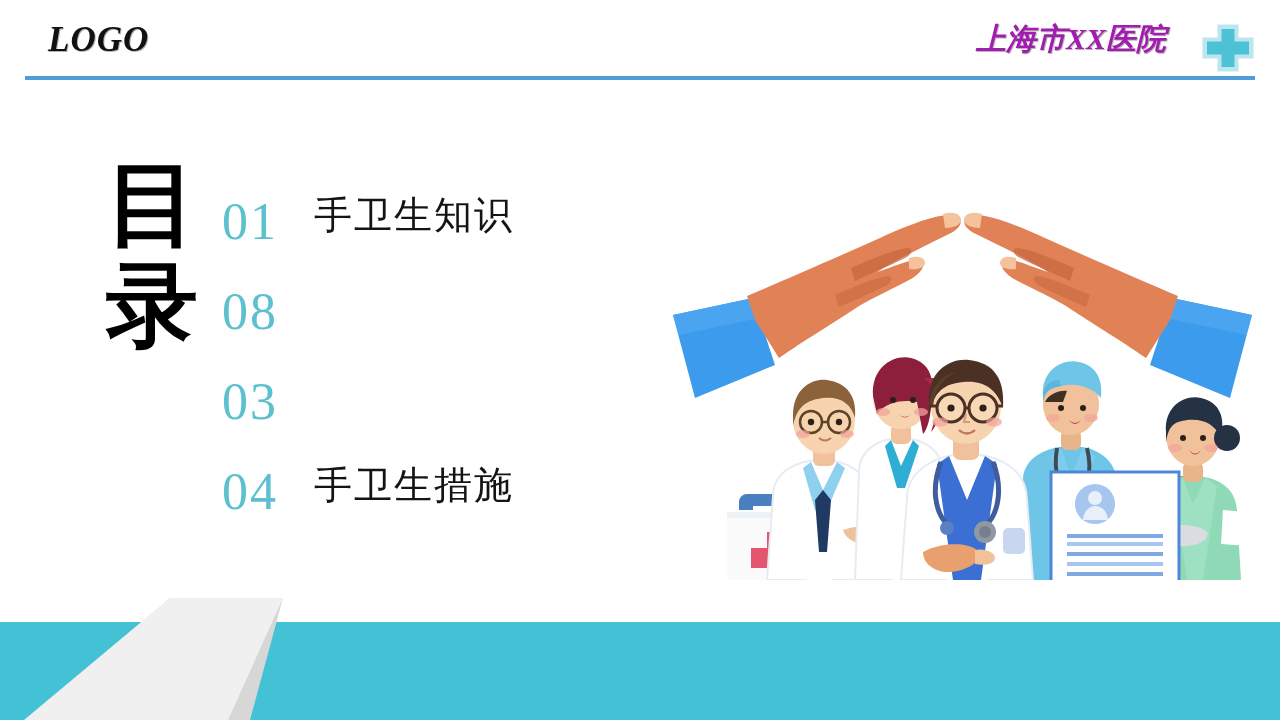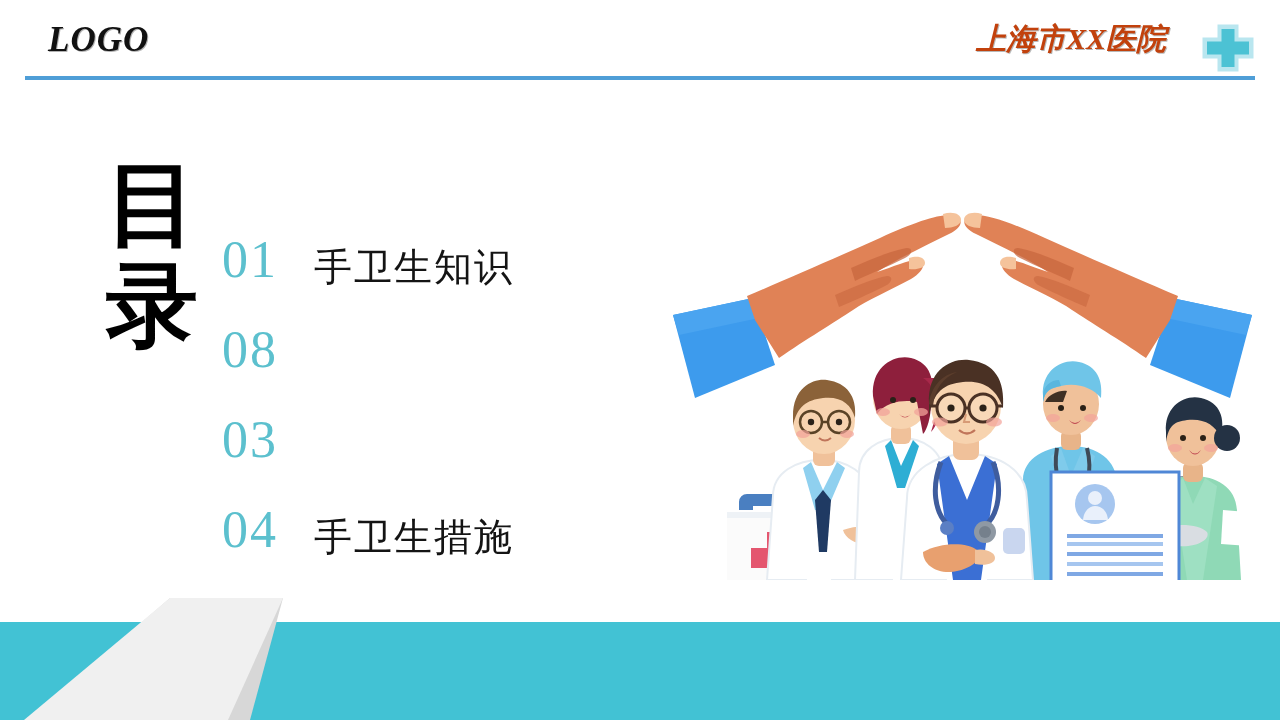--- a/index.html
+++ b/index.html
@@ -28,21 +28,21 @@
     font-size:35px; letter-spacing:1px;
     color:#111111;
     line-height:1;
     text-shadow:1px 1px 0 rgba(0,0,0,0.30);
   }
   #hospital-name{
     position:absolute; right:114px; top:24px;
     font-family:"Liberation Serif", serif;
     font-style:italic; font-weight:bold;
     font-size:30px; letter-spacing:0px;
-    color:#c2410c;
+    color:#a21caf;
     line-height:1;
     text-shadow:1px 1px 0 rgba(0,0,0,0.28);
   }
   #cross-icon{
     position:absolute; right:22px; top:24px;
     width:60px; height:50px;
   }
   #header-rule{
     position:absolute; left:25px; top:76px;
     width:1230px; height:4px;
@@ -62,21 +62,21 @@
     letter-spacing:0;
   }
   #toc-title span{ display:block; }
 
   #toc-list{
     position:absolute; left:222px; top:196px;
     width:400px;
   }
   .toc-item{
     display:flex;
-    align-items:flex-end;
+    align-items:flex-start;
     height:90px;
   }
   .toc-num{
     width:92px;
     font-family:"Liberation Serif", serif;
     font-size:52px;
     font-weight:400;
     color:#5cc0ce;
     letter-spacing:2px;
     line-height:1;

